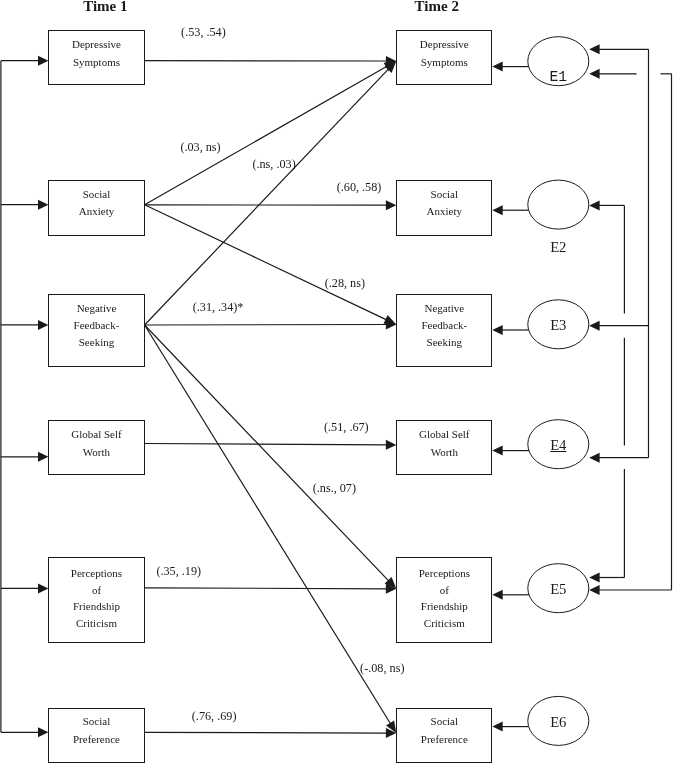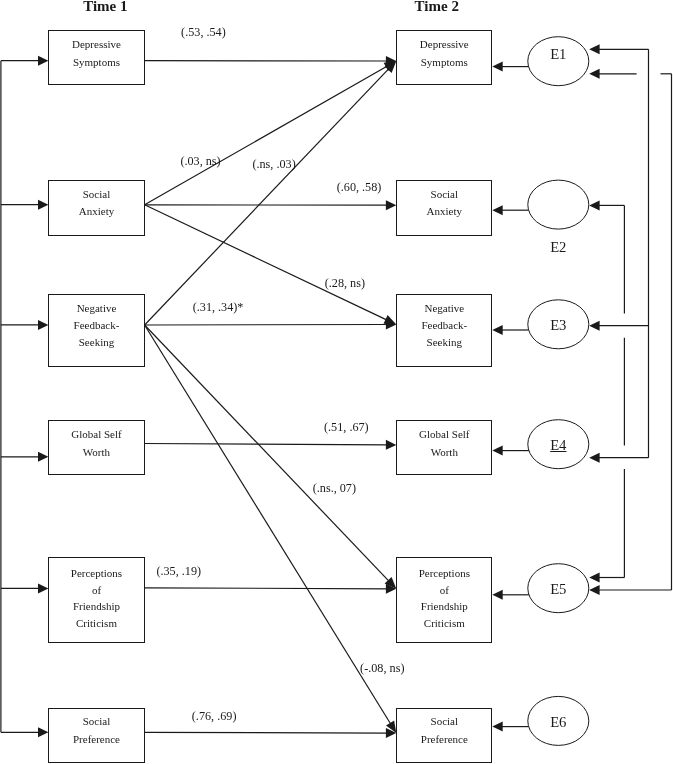--- a/index.html
+++ b/index.html
@@ -156,29 +156,29 @@
       <span style="top:6.60px;">Perceptions</span>
       <span style="top:23.35px;">of</span>
       <span style="top:40.10px;">Friendship</span>
       <span style="top:56.85px;">Criticism</span>
     </div>
   <div class="node" style="left:396.3px;top:707.9px;width:96.0px;height:54.9px;">
       <span style="top:4.40px;">Social</span>
       <span style="top:21.80px;">Preference</span>
     </div>
 
-  <div class="ename" style="left:528.3px;top:47px;width:60.0px;">E1</div>
+  <div class="ename" style="left:528.3px;top:70px;width:60.0px;font-family:Liberation Mono, monospace;">E1</div>
   <div class="ename" style="left:528.3px;top:196px;width:60.0px;margin-top:44px;">E2</div>
   <div class="ename" style="left:528.3px;top:317.90px;width:60.0px;">E3</div>
   <div class="ename" style="left:528.3px;top:437.80px;width:60.0px;text-decoration:underline;">E4</div>
   <div class="ename" style="left:528.3px;top:581.80px;width:60.0px;">E5</div>
   <div class="ename" style="left:528.3px;top:714.50px;width:60.0px;">E6</div>
 
   <div class="plabel" style="left:157.1px;top:26px;margin-left:24px;">(.53, .54)</div>
-  <div class="plabel" style="left:180.4px;top:155px;">(.03, ns)</div>
+  <div class="plabel" style="left:180.4px;top:141px;">(.03, ns)</div>
   <div class="plabel" style="left:252.4px;top:157.50px;">(.ns, .03)</div>
   <div class="plabel" style="left:336.7px;top:180.90px;font-family:Liberation Serif, serif;">(.60, .58)</div>
   <div class="plabel" style="left:324.7px;top:277.30px;">(.28, ns)</div>
   <div class="plabel" style="left:192.7px;top:301.20px;">(.31, .34)*</div>
   <div class="plabel" style="left:324.0px;top:420.70px;text-align:center;">(.51, .67)</div>
   <div class="plabel" style="left:312.7px;top:481.60px;">(.ns., 07)</div>
   <div class="plabel" style="left:156.4px;top:564.90px;">(.35, .19)</div>
   <div class="plabel" style="left:360.1px;top:662.30px;">(-.08, ns)</div>
   <div class="plabel" style="left:156.8px;top:709.60px;margin-left:35px;">(.76, .69)</div>
 

